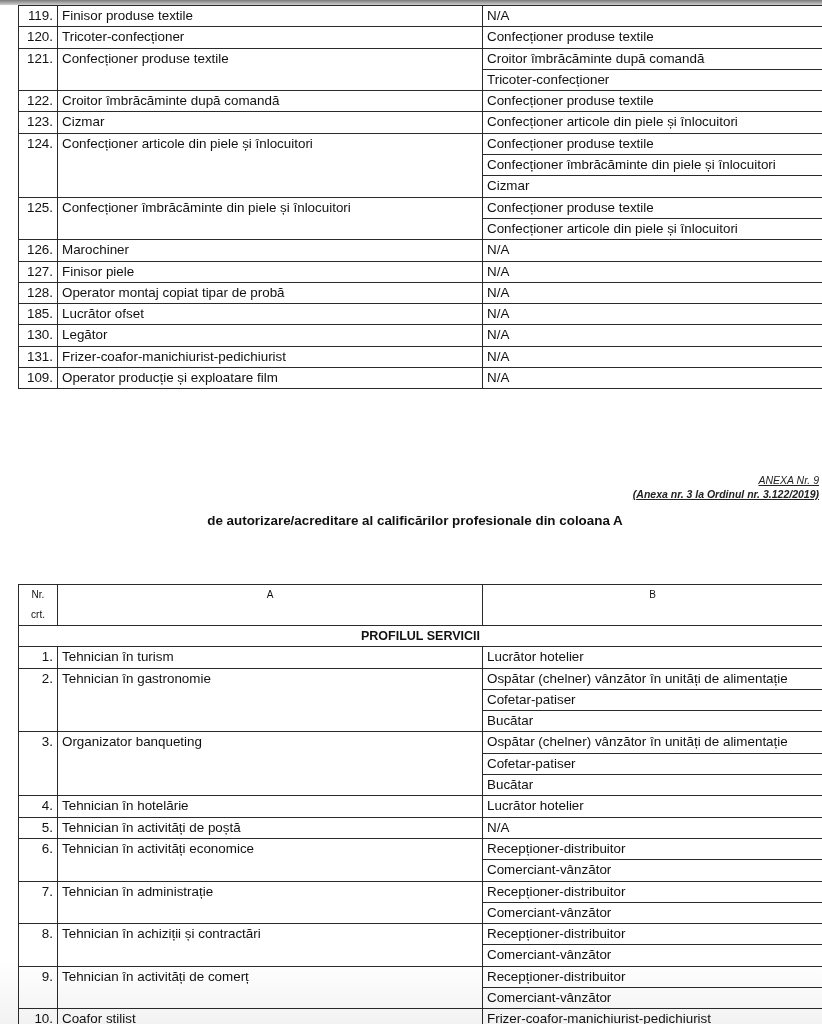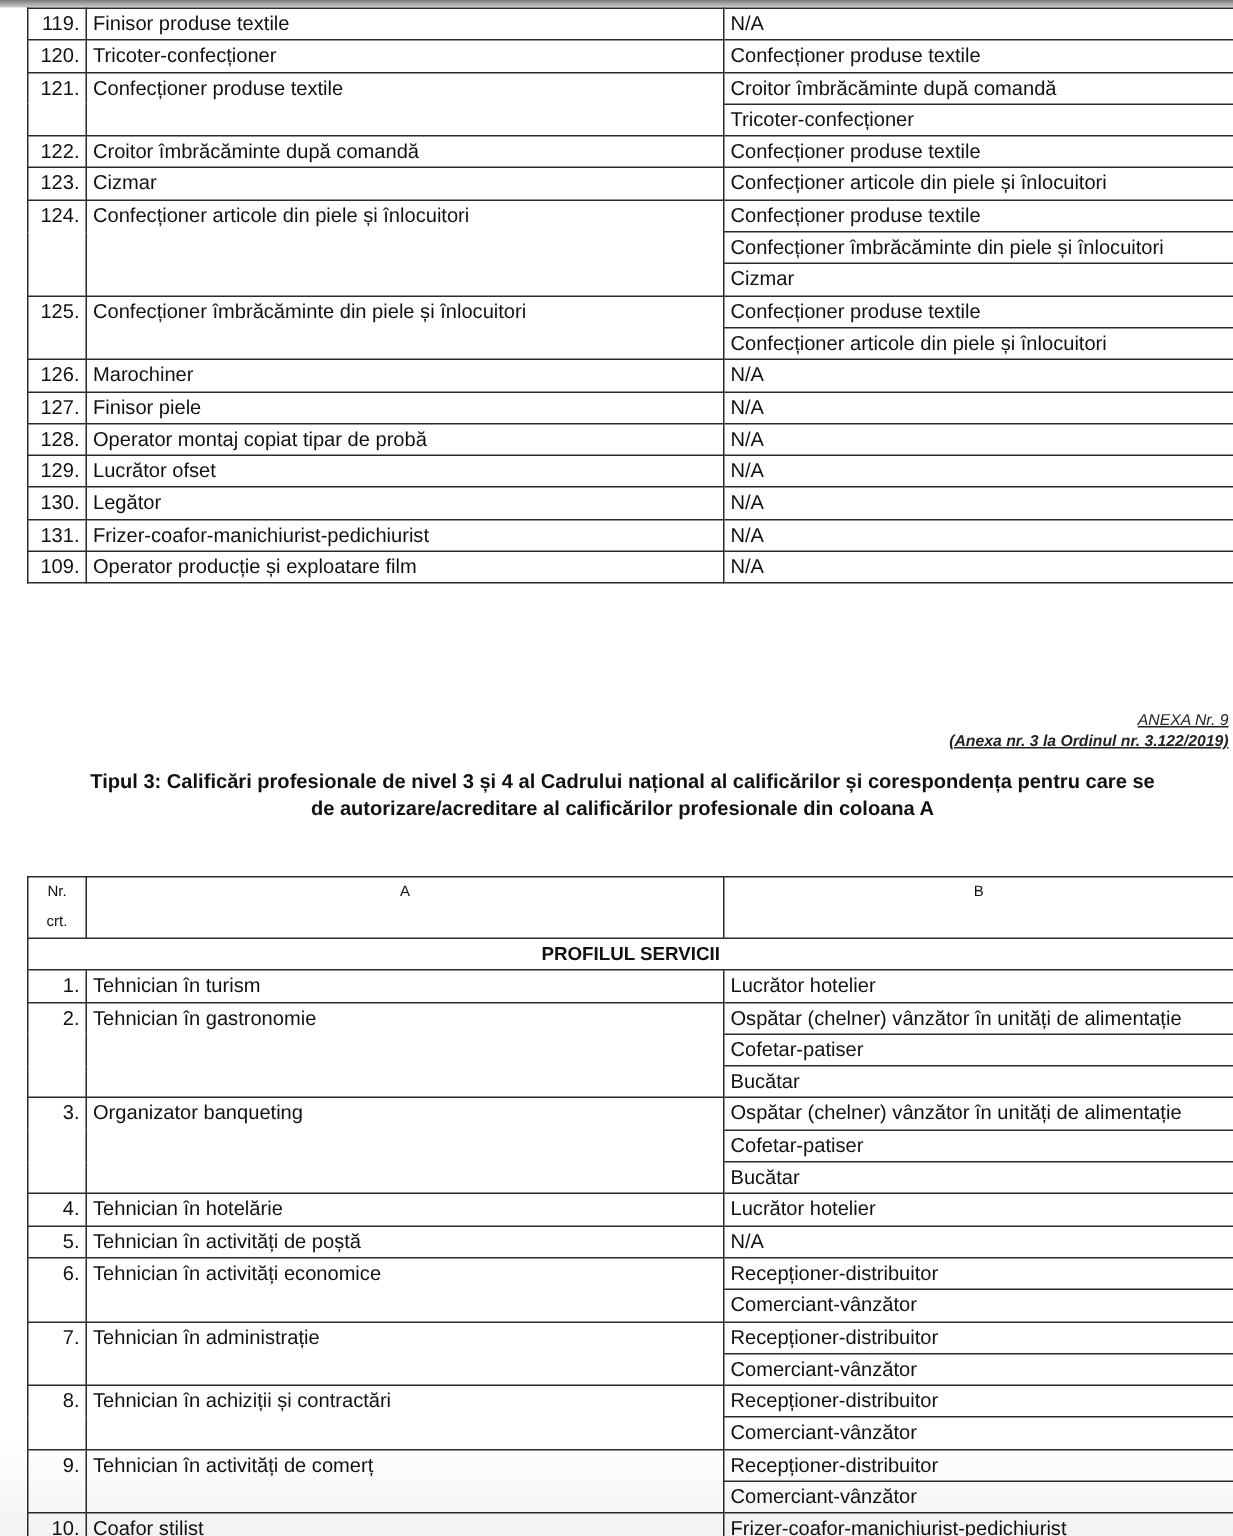--- a/index.html
+++ b/index.html
@@ -120,21 +120,21 @@
         <td class="nr" rowspan="1">127.</td>
         <td rowspan="1">Finisor piele</td>
         <td>N/A</td>
       </tr>
       <tr>
         <td class="nr" rowspan="1">128.</td>
         <td rowspan="1">Operator montaj copiat tipar de probă</td>
         <td>N/A</td>
       </tr>
       <tr>
-        <td class="nr" rowspan="1">129.</td>
+        <td class="nr" rowspan="1">185.</td>
         <td rowspan="1">Lucrător ofset</td>
         <td>N/A</td>
       </tr>
       <tr>
         <td class="nr" rowspan="1">130.</td>
         <td rowspan="1">Legător</td>
         <td>N/A</td>
       </tr>
       <tr>
         <td class="nr" rowspan="1">131.</td>
@@ -146,21 +146,20 @@
         <td rowspan="1">Operator producție și exploatare film</td>
         <td>N/A</td>
       </tr>
     </tbody>
 </table>
 
 <div class="annex" id="annex-1">ANEXA Nr. 9</div>
 <div class="annex" id="annex-2">(Anexa nr. 3 la Ordinul nr. 3.122/2019)</div>
 
 <div class="title">
-  <div>Tipul 3: Calificări profesionale de nivel 3 și 4 al Cadrului național al calificărilor și corespondența pentru care se</div>
   <div>de autorizare/acreditare al calificărilor profesionale din coloana A</div>
 </div>
 
 <table class="grid" id="bottom-table">
   <colgroup>
       <col class="c-nr">
       <col class="c-a">
       <col class="c-b">
     </colgroup>
   <thead>

